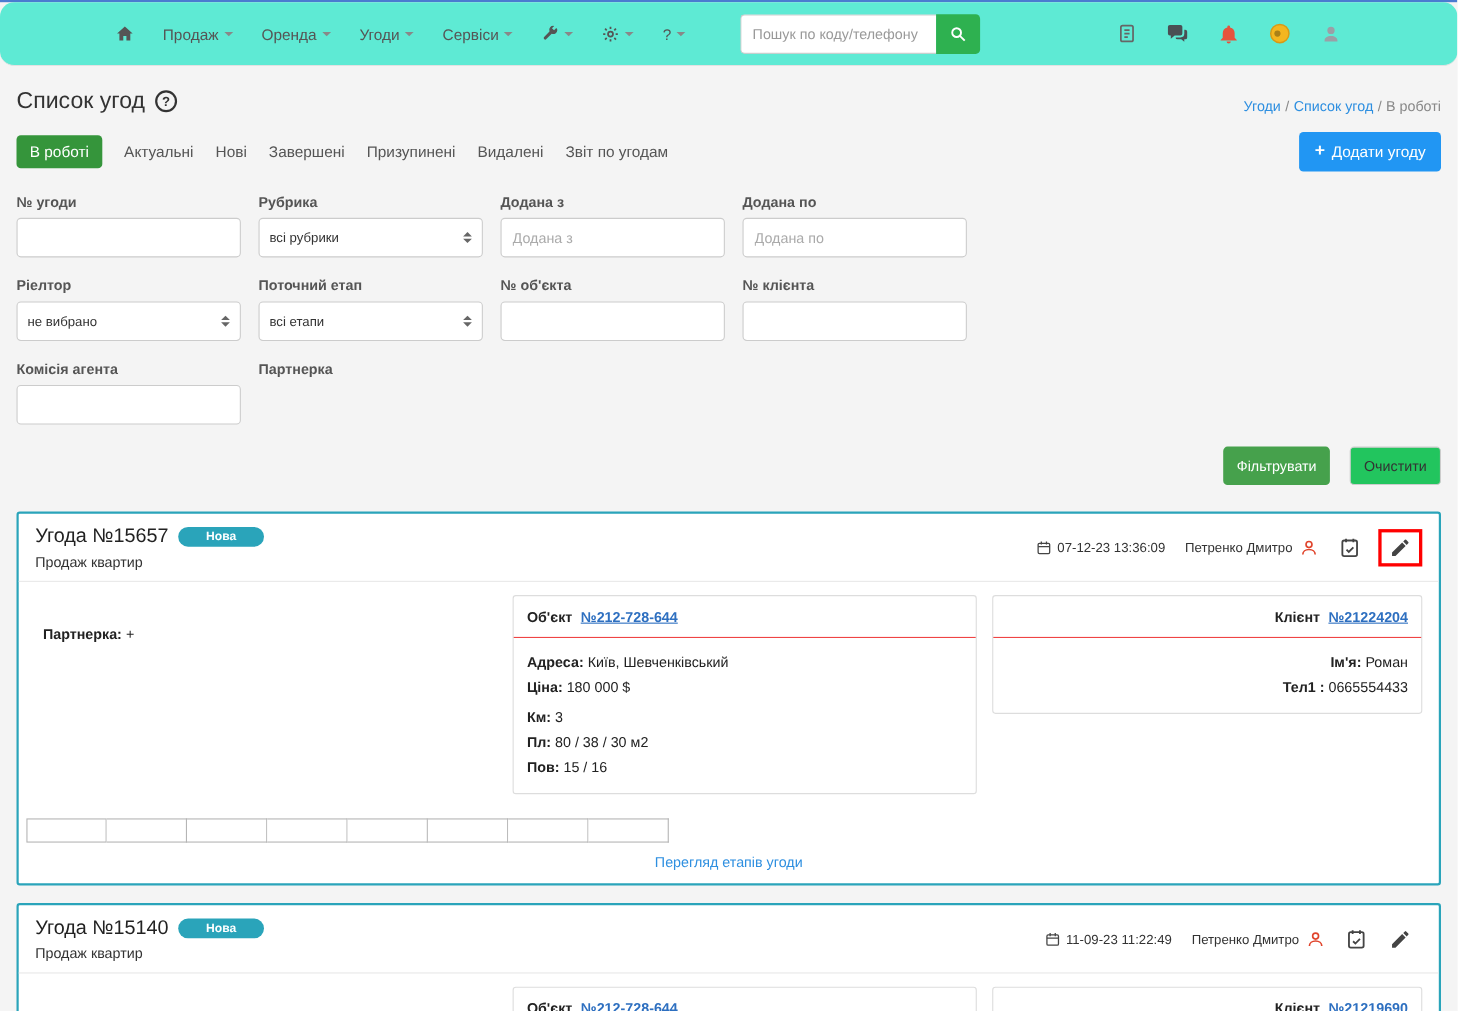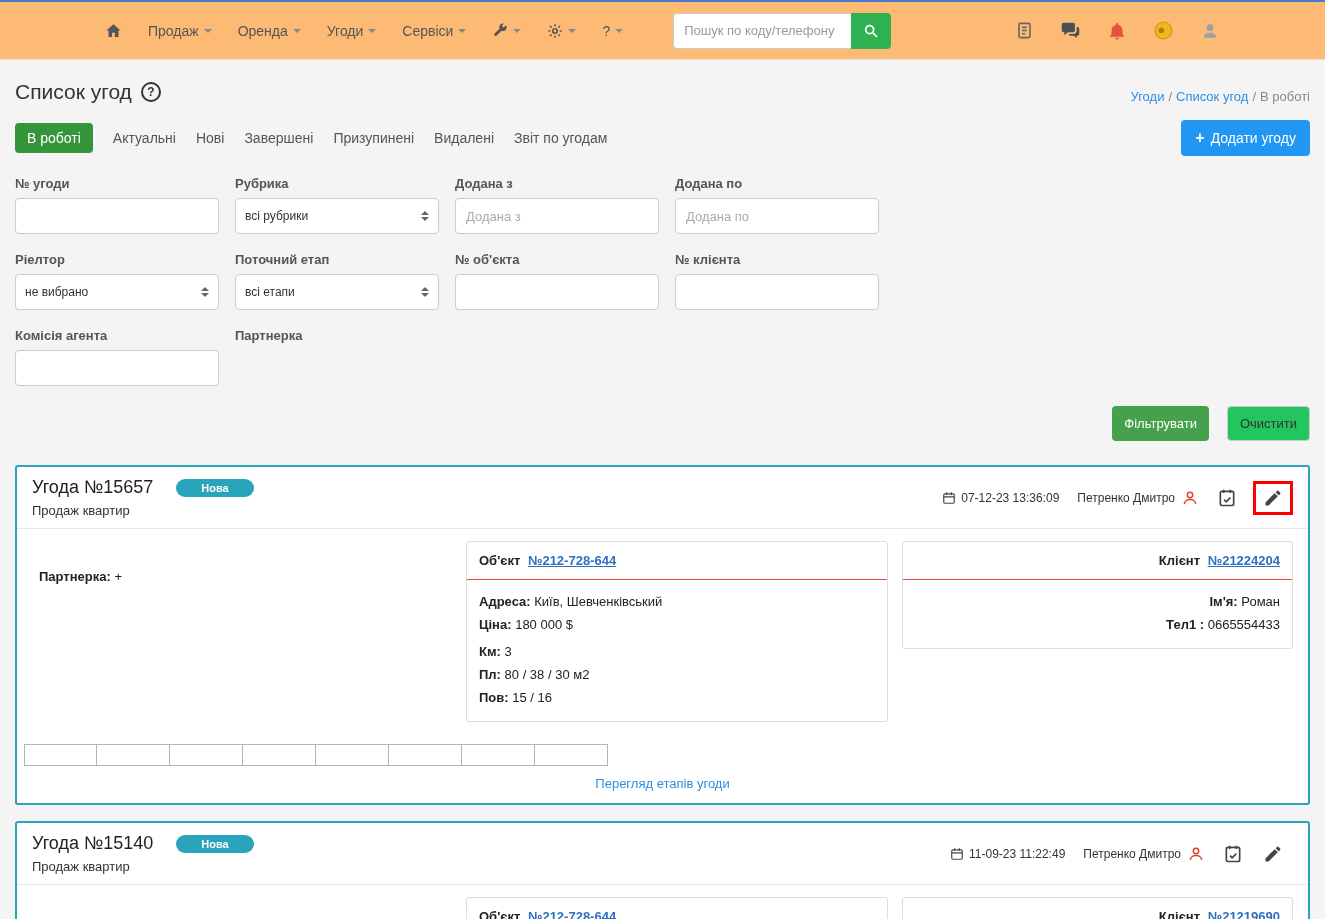--- a/index.html
+++ b/index.html
@@ -1,21 +1,21 @@
 <!DOCTYPE html>
 <html><head>
 <meta charset="utf-8">
 <style>
   * { box-sizing: border-box; margin: 0; padding: 0; }
   html,body { font-family: "Liberation Sans", sans-serif; }
   .screen { width:1325px; height:919px; overflow:hidden; background:#f4f4f4; position:relative; }
   .top-line { height:2px; background:#4a7bd0; }
 
   
-  .navbar { height:58px; background:#fdba74; border-bottom:1px solid #e2e2e2; display:flex; align-items:center; padding:0 105px; gap:26px; }
+  .navbar { height:58px; background:#5eead4; border-bottom:1px solid #e2e2e2; display:flex; align-items:center; padding:0 105px; gap:26px;border-radius:13px; }
   .nav-item { display:flex; align-items:center; gap:5px; font-size:14px; color:#555; cursor:pointer; white-space:nowrap; }
   .caret { width:0; height:0; border-left:4px solid transparent; border-right:4px solid transparent; border-top:4px solid #888; display:inline-block; }
   .search-group { display:flex; margin-left:24px; }
   .search-group input { width:178px; height:36px; border:1px solid #ccc; border-right:none; border-radius:4px 0 0 4px; padding:0 10px; font-size:13px; color:#333; background:#fff; }
   .search-group input::placeholder { color:#999; }
   .search-btn { width:40px; height:36px; background:#2eb150; border:none; border-radius:0 4px 4px 0; display:flex; align-items:center; justify-content:center; cursor:pointer; }
   .nav-icons { margin-left:auto; display:flex; align-items:center; gap:26px; }
   .nav-icons .ibtn { cursor:pointer; display:flex; }
 
   
@@ -43,21 +43,21 @@
   .sel-arrows { display:flex; flex-direction:column; gap:2px; }
   .arr-up { width:0;height:0;border-left:4px solid transparent;border-right:4px solid transparent;border-bottom:4px solid #666; }
   .arr-dn { width:0;height:0;border-left:4px solid transparent;border-right:4px solid transparent;border-top:4px solid #666; }
   .filter-actions { display:flex; justify-content:flex-end; gap:8px; margin-top:20px; }
   .btn-filter { background:#46a14c; color:#fff; border:none; border-radius:4px; font-size:13px; padding:9px 12px; cursor:pointer; }
   .btn-clear { background:#22c55e; color:#333; border:1px solid #ccc; border-radius:4px; font-size:13px; padding:9px 12px; cursor:pointer;margin-left:10px; }
 
   
   .deal-card { margin:12px 15px 16px; background:#fff; border:2px solid #2aa4ba; border-radius:3px; }
   .deal-header { display:flex; justify-content:space-between; align-items:center; padding:10px 15px; border-bottom:1px solid #e8e8e8; }
-  .deal-title-row { display:flex; align-items:center; gap:23px; }
+  .deal-title-row { display:flex; align-items:center; gap:9px; }
   .deal-title { font-size:18px; color:#222; }
   .deal-badge { background:#2aa4ba; color:#fff; font-size:11px; font-weight:bold; padding:3px 25px; border-radius:10px; }
   .deal-category { font-size:13px; color:#333; margin-top:5px; }
   .deal-meta { display:flex; align-items:center; gap:10px; font-size:12px; color:#333; }
   .meta-date { display:flex; align-items:center; gap:5px; }
   .meta-agent { display:flex; align-items:center; gap:6px; margin-left:8px; }
   .meta-icon { display:flex; cursor:pointer; margin-left:8px; }
   .edit-highlight { border:3px solid #ff0000; padding:4px 7px; display:inline-flex; align-items:center; margin-left:6px; cursor:pointer; }
   .edit-plain { padding:7px 10px; display:inline-flex; align-items:center; cursor:pointer; }
 

